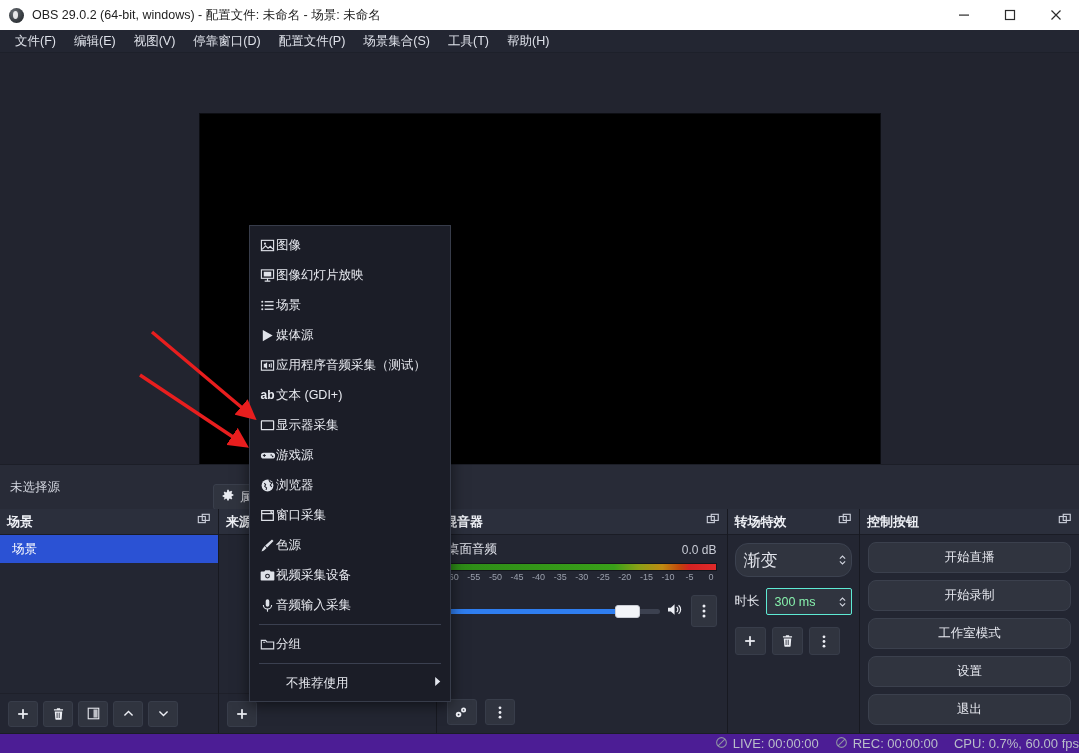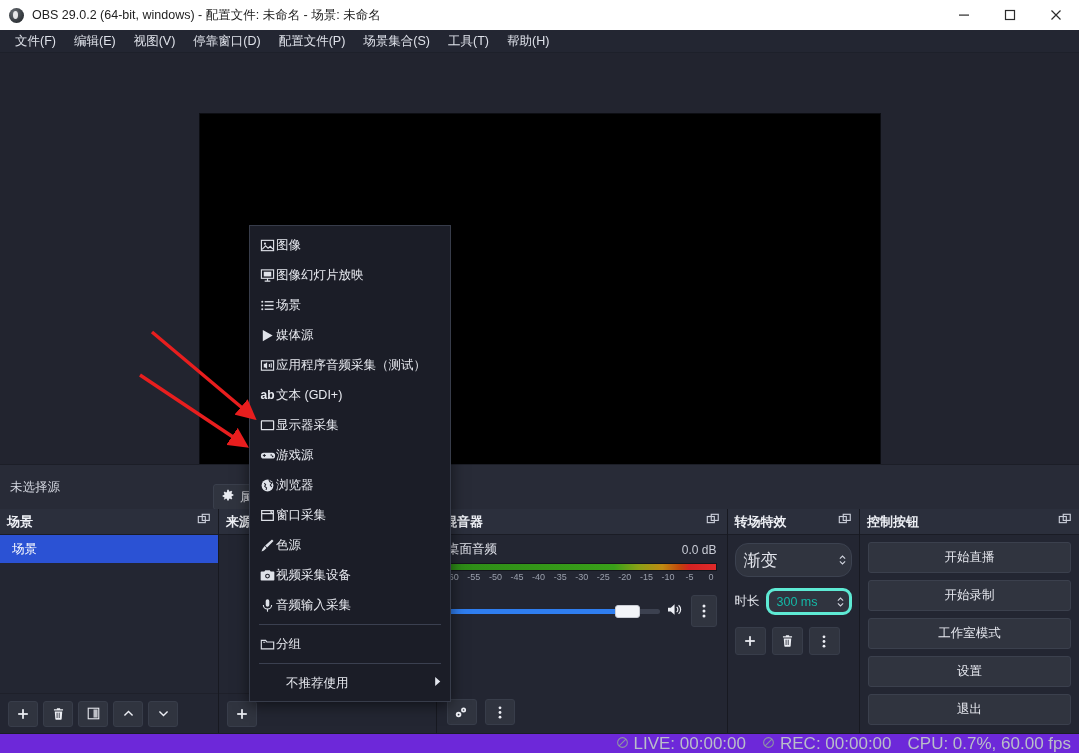--- a/index.html
+++ b/index.html
@@ -160,41 +160,41 @@
   #trans-body{ padding:8px 7px 0 7px; }
   .combo{
     height:34px; background:#30343f; border:1px solid #3c4250; border-radius:13px;
     display:flex; align-items:center; padding:0 4px 0 8px;
     font-size:17px; color:#e3e5ec;
   }
   .spin{ margin-left:auto; display:flex; flex-direction:column; gap:1px; padding-left:4px; }
   .dur-row{ display:flex; align-items:center; gap:6px; margin-top:11px; }
   .dur-lab{ font-size:12.5px; color:#e3e5ec; white-space:nowrap; }
   .dur-box{
-    flex:1; height:27px; background:#30343f; border:3px solid #5eead4; border-radius:9px;
-    display:flex; align-items:center; padding:0 4px 0 8px; font-size:12.5px; color:#14b8a6;
+    flex:1; height:27px; background:#30343f; border:1px solid #5eead4; border-radius:2px;
+    display:flex; align-items:center; padding:0 4px 0 8px; font-size:12.5px; color:#86efac;
   }
   #trans-btns{ display:flex; gap:6px; margin-top:12px; }
   #trans-btns .tb{ width:31px; height:28px; }
 
   
   #ctrl-body{ padding:7px 8px; display:flex; flex-direction:column; gap:7px; }
   .ctrl-btn{
-    height:31px; background:#30343f; border:1px solid #3b404d; border-radius:3px;
+    height:31px; background:#30343f; border:1px solid #3b404d; border-radius:8px;
     display:flex; align-items:center; justify-content:center;
     font-size:12.5px; color:#e7e9f0;
   }
 
   
   #statusbar{
     position:absolute; left:0; bottom:0; width:1079px; height:20px;
-    background:#6d28d9; border-top:1px solid #1b1d26;
+    background:#4c1d95; border-top:1px solid #1b1d26;
     display:flex; align-items:center; justify-content:flex-end;
-    padding-right:8px; gap:0;
-    font-size:17px; color:#b9bdc9;
+    gap:0;
+    font-size:13px; color:#b9bdc9;
   }
   #statusbar .st{ display:flex; align-items:center; gap:5px; margin-left:16px; }
 
   
   #ctxmenu{
     position:absolute; left:249px; top:225px; width:202px;
     background:#1b1d27; border:1px solid #373c4a;
     box-shadow:0 3px 14px rgba(0,0,0,.55);
     padding:4px 0 3px 0; z-index:50;
   }

